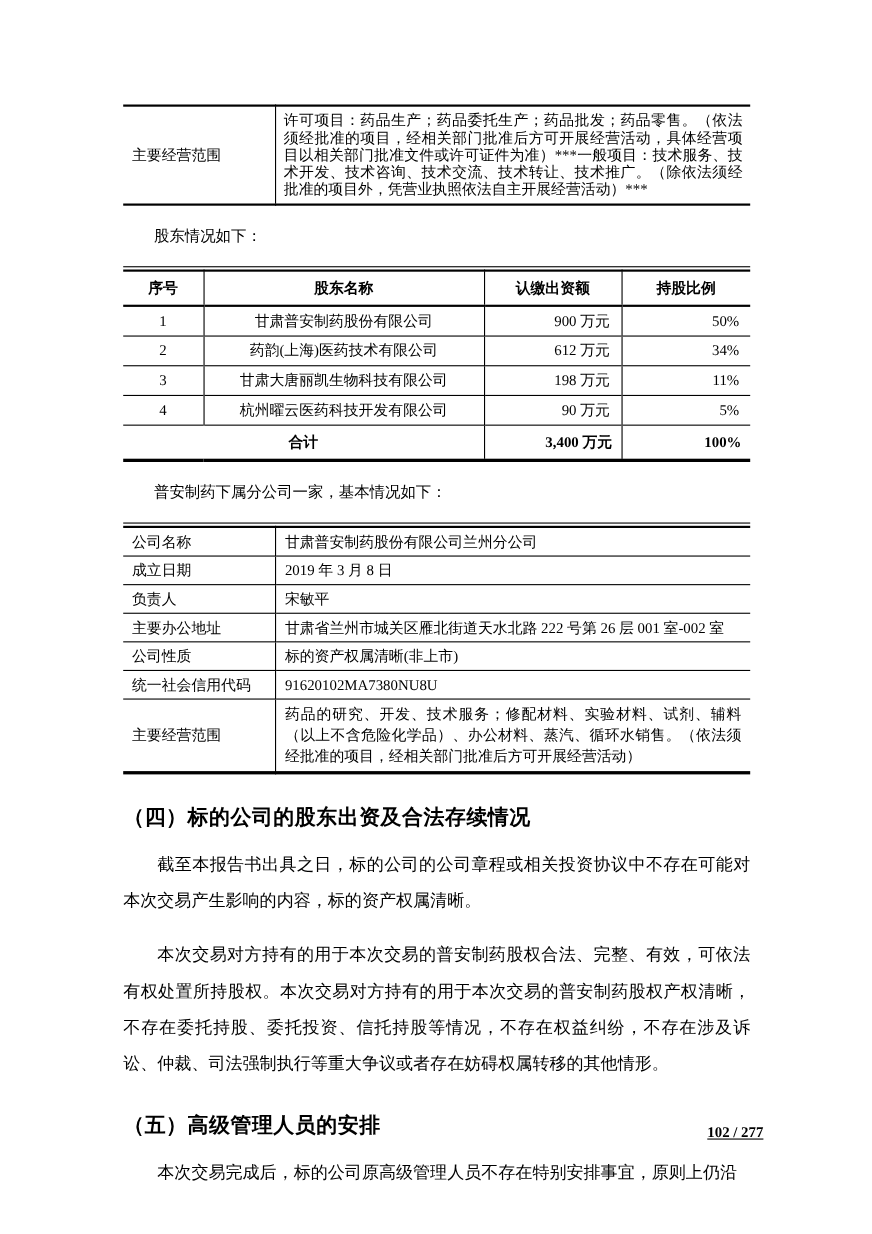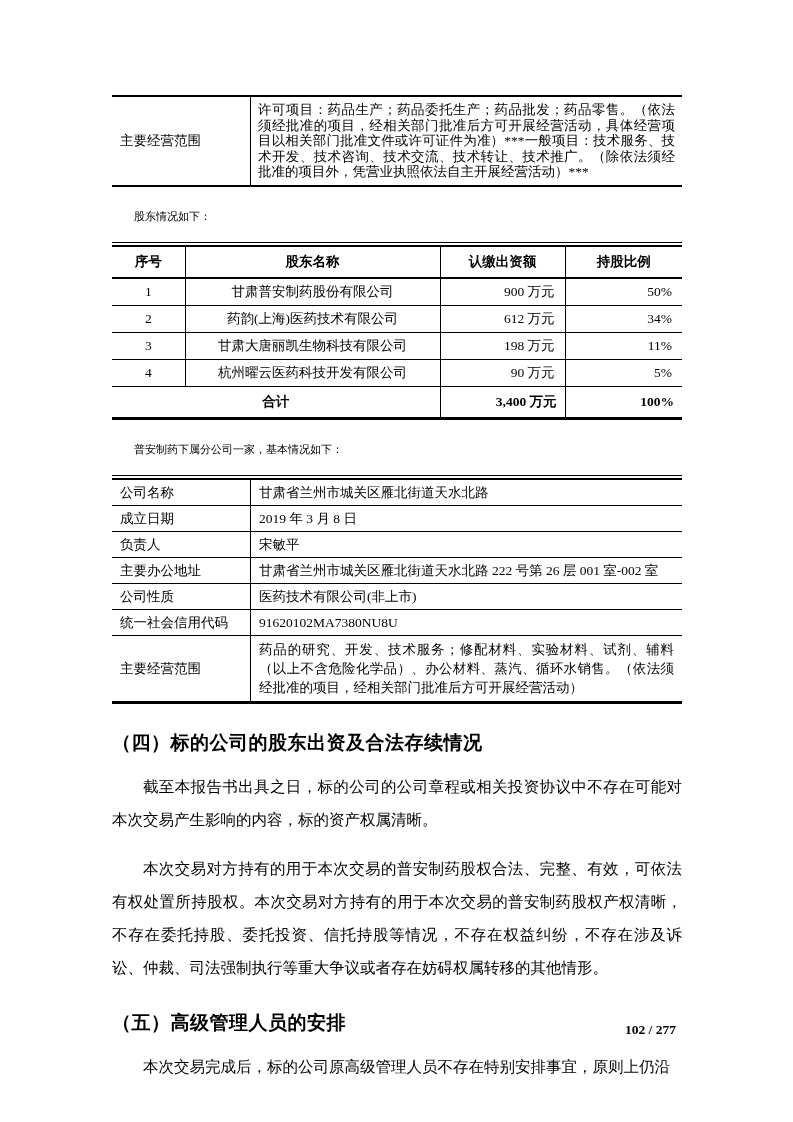--- a/index.html
+++ b/index.html
@@ -37,31 +37,32 @@
 
   
   .info { border-top:2px solid #000; border-bottom:3px solid #000; }
   .info td + td { border-left:1px solid #000; }
   .info tr + tr td { border-top:1px solid #000; }
   .info td { padding:4px 8px; line-height:17px; }
   .info .lbl { width:122px; text-align:left; }
   .info .val { text-align:left; }
   .info .scope { line-height:19px; text-align:justify; }
 
-  .intro { font-size:11px; text-indent:2em; margin:18px 0 15px 0; line-height:22px; }
+  .intro { font-size:14px; text-indent:2em; margin:18px 0 15px 0; line-height:22px; }
   h2.sec {
     font-family:"Liberation Sans","DejaVu Sans",sans-serif;
     font-size:19px; font-weight:bold;
     margin:26px 0 8px 0; letter-spacing:0.5px;
   }
   .body { font-size:15.5px; line-height:33px; text-align:justify; text-indent:2em; margin:14px 0 16px 0; }
   .footer {
-    position:absolute; right:117px; top:1022px;
+    position:absolute; right:99px; top:1022px;
     font-size:13.5px; font-weight:bold;
     font-family:"Liberation Serif","DejaVu Serif",serif;
+    text-decoration:underline;
   }
 </style>
 </head>
 <body>
 
 <div class="page">
 
   <table class="tbl cont">
     <tbody>
       <tr>
@@ -121,37 +122,37 @@
     </table>
   </div>
 
   <p class="intro">普安制药下属分公司一家，基本情况如下：</p>
 
   <div class="dbl">
     <table class="tbl info">
       <tbody>
         <tr>
           <td class="lbl">公司名称</td>
-          <td class="val">甘肃省兰州市城关区雁北街道天水北路</td>
+          <td class="val">甘肃普安制药股份有限公司兰州分公司</td>
         </tr>
         <tr>
           <td class="lbl">成立日期</td>
           <td class="val">2019 年 3 月 8 日</td>
         </tr>
         <tr>
           <td class="lbl">负责人</td>
           <td class="val">宋敏平</td>
         </tr>
         <tr>
           <td class="lbl">主要办公地址</td>
           <td class="val">甘肃省兰州市城关区雁北街道天水北路 222 号第 26 层 001 室-002 室</td>
         </tr>
         <tr>
           <td class="lbl">公司性质</td>
-          <td class="val">医药技术有限公司(非上市)</td>
+          <td class="val">标的资产权属清晰(非上市)</td>
         </tr>
         <tr>
           <td class="lbl">统一社会信用代码</td>
           <td class="val">91620102MA7380NU8U</td>
         </tr>
         <tr>
           <td class="lbl">主要经营范围</td>
           <td class="val scope">药品的研究、开发、技术服务；修配材料、实验材料、试剂、辅料（以上不含危险化学品）、办公材料、蒸汽、循环水销售。（依法须经批准的项目，经相关部门批准后方可开展经营活动）</td>
         </tr>
       </tbody>

